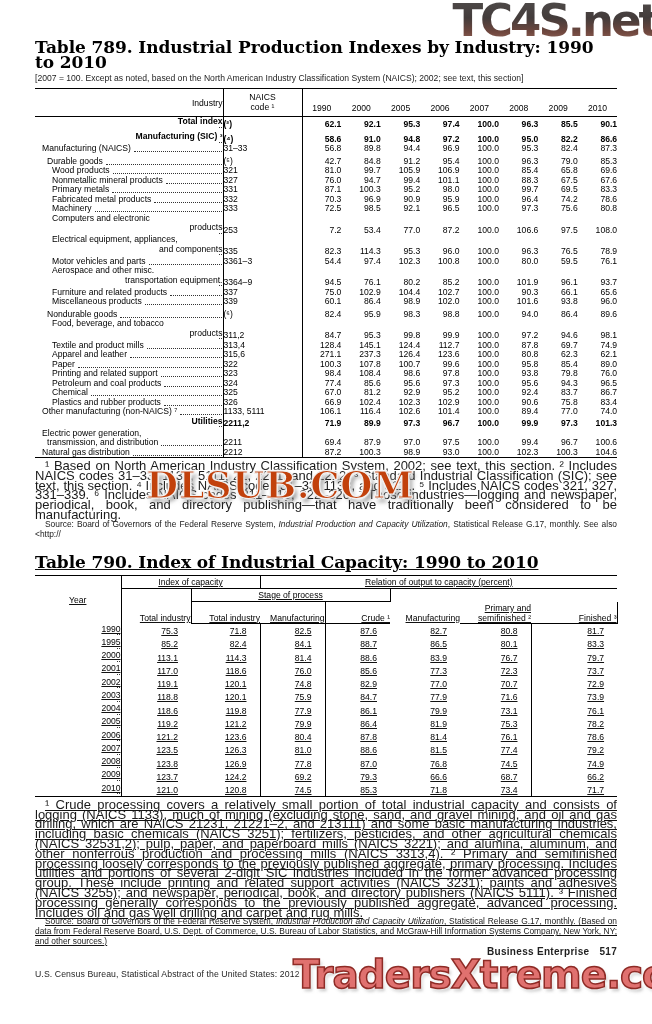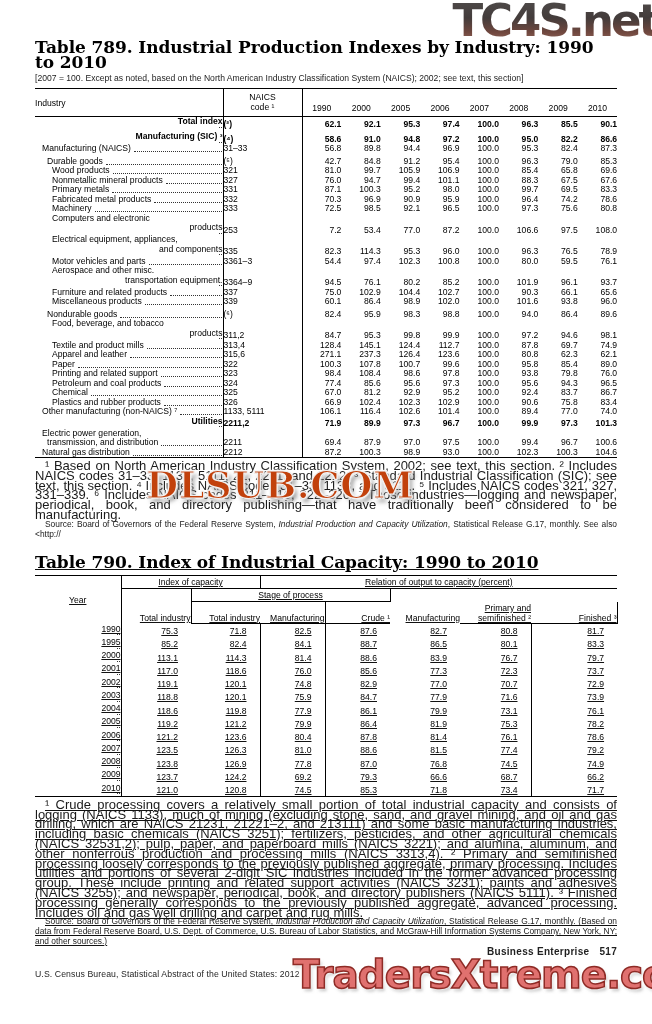--- a/index.html
+++ b/index.html
@@ -16,21 +16,21 @@
   table.data{border-collapse:collapse;table-layout:fixed;width:582px;margin-top:5px;
              font-size:8.6px;color:#000;}
   table.data th{font-weight:normal;padding:0;}
   table.data td{padding:0;vertical-align:bottom;}
 
   
   #tbl789{border-top:1.5px solid #000;border-bottom:1.5px solid #000;}
   #tbl789 thead th{border-bottom:1px solid #000;}
   #tbl789 tbody{line-height:9.5px;}
   .c789-lab{width:188px;} .c789-naics{width:79px;} .c789-y{width:39.4px;}
-  .th-label{vertical-align:middle;text-align:left;border-right:1px solid #000;height:28px;}
+  .th-label{vertical-align:middle;text-align:right;border-right:1px solid #000;height:28px;}
   .th-naics{vertical-align:middle;text-align:center;border-right:1.5px solid #000;line-height:9.5px;}
   #tbl789 thead th.yh{vertical-align:bottom;text-align:right;padding:0 10px 3px 0;}
   td.lab{border-right:1px solid #000;}
   td.naics{border-right:1.5px solid #000;padding-left:4px;}
   td.num{text-align:right;padding-right:10px;}
   tr.b{font-weight:bold;}
   tr.gap > td{padding-top:3px;}
   .ln{display:flex;align-items:flex-end;}
   .ln > span.t{white-space:nowrap;}
   span.dots{flex:1 1 auto;border-bottom:1.2px dotted #333;margin:0 1px 1.5px 3px;min-width:3px;}

